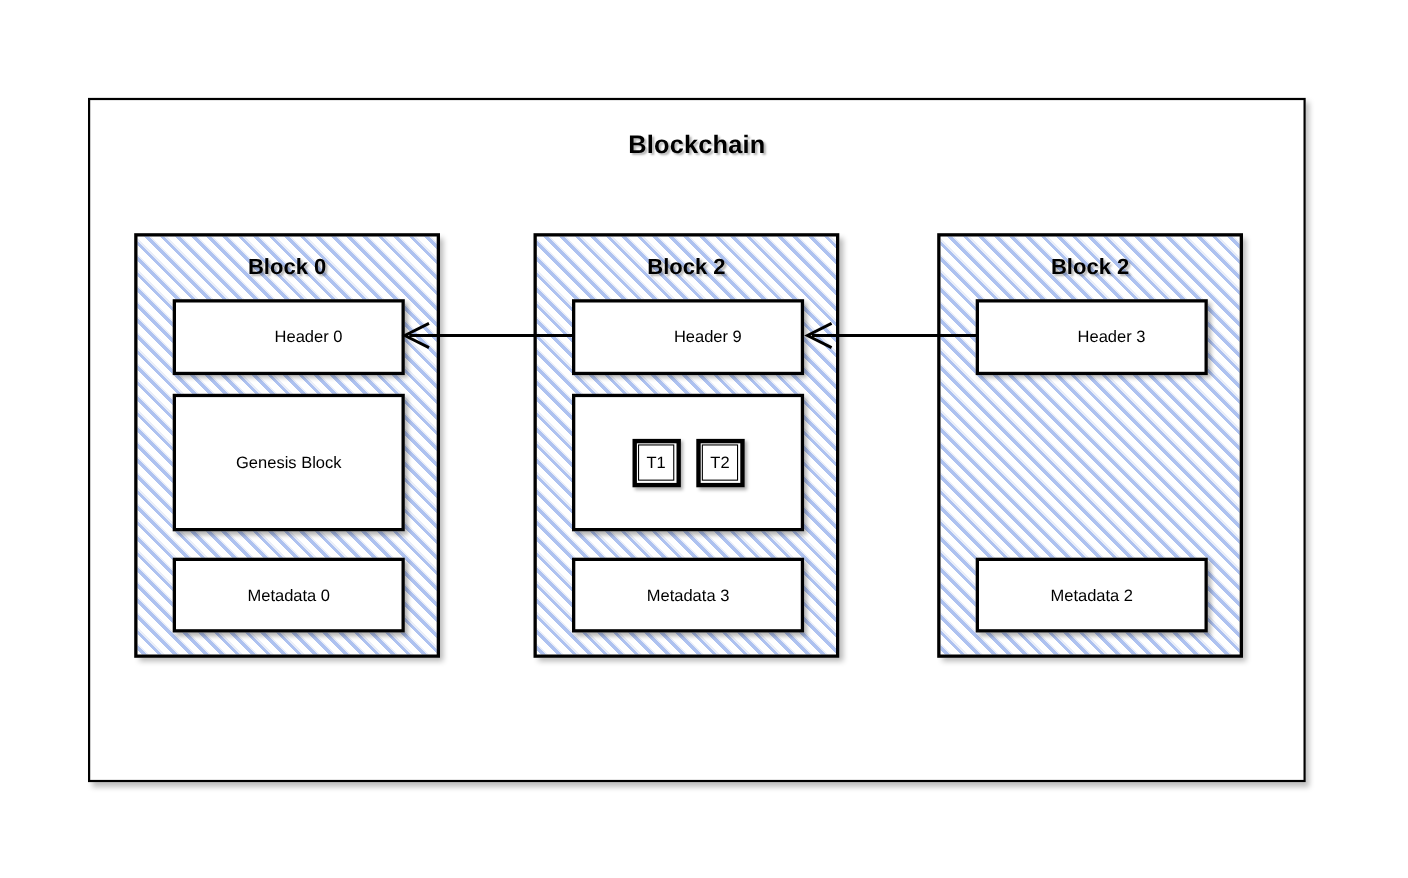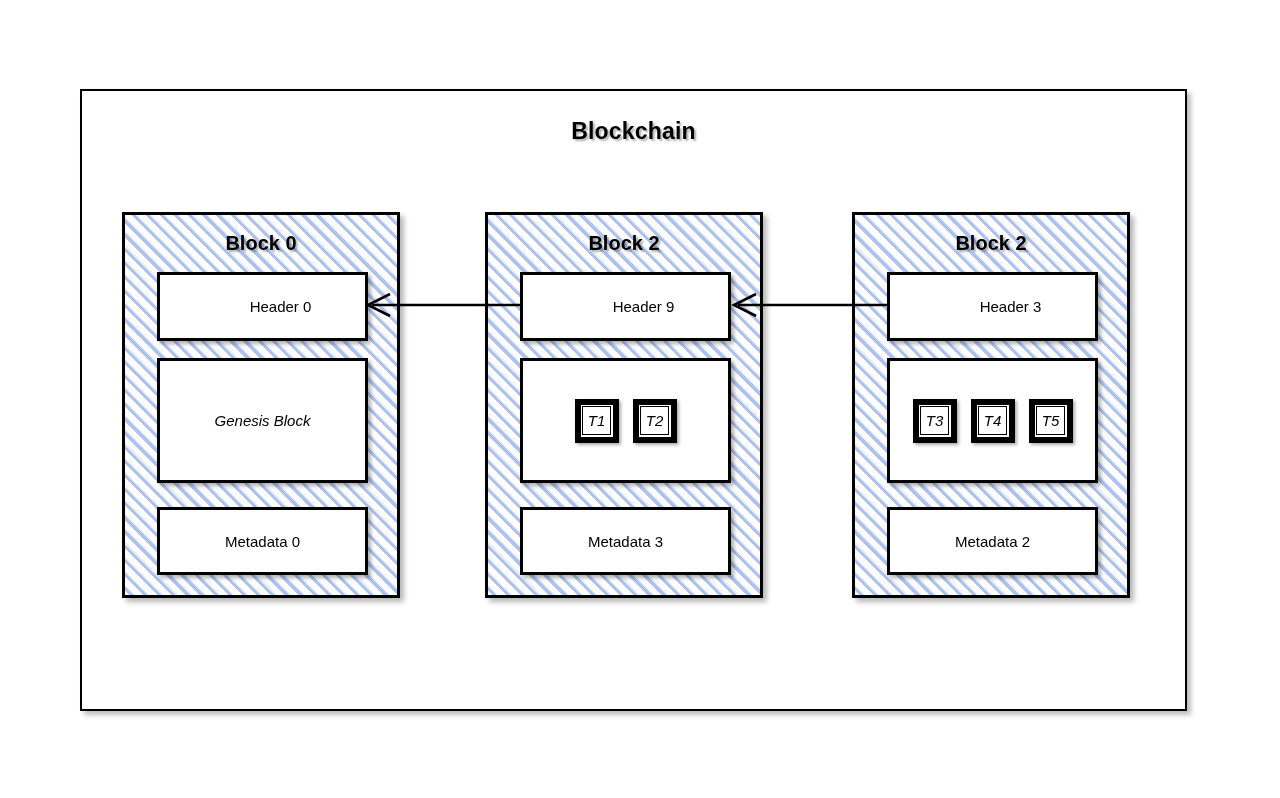--- a/index.html
+++ b/index.html
@@ -99,37 +99,37 @@
     justify-content: center;
     box-shadow: 3px 3px 4px rgba(0,0,0,0.30);
   }
   .inner-box .box-label {
     font-size: 15px;
     color: #000000;
     line-height: 1;
   }
 
   .box-header   { top: 57px;  height: 69px; padding-left: 36px; }
-  .box-body     { top: 143px; height: 125px; font-style: italic; }
+  .box-body     { top: 143px; height: 125px; }
   .box-metadata { top: 292px; height: 68px; }
 
   
   .tx-row {
     display: flex;
     align-items: center;
     justify-content: center;
     gap: 14px;
     width: 100%;
   }
 
   .tx {
     width: 44px;
     height: 44px;
     box-sizing: border-box;
-    border: 6px solid #000000;
+    border: 4px solid #000000;
     background: #ffffff;
     box-shadow: 2px 2px 3px rgba(0,0,0,0.32);
     display: flex;
     align-items: center;
     justify-content: center;
     position: relative;
   }
   .tx-inner {
     position: absolute;
     left: 1.5px;
@@ -210,39 +210,20 @@
     </div>
   </div>
 
   <div class="block b2">
     <div class="block-title">Block 2</div>
 
     <div class="inner-box box-header">
       <span class="box-label">Header 3</span>
     </div>
 
-    <div class="inner-box box-body">
-      <div class="tx-row">
-        <div class="tx">
-          <div class="tx-inner">
-            <span class="tx-label">T3</span>
-          </div>
-        </div>
-        <div class="tx">
-          <div class="tx-inner">
-            <span class="tx-label">T4</span>
-          </div>
-        </div>
-        <div class="tx">
-          <div class="tx-inner">
-            <span class="tx-label">T5</span>
-          </div>
-        </div>
-      </div>
-    </div>
 
     <div class="inner-box box-metadata">
       <span class="box-label">Metadata 2</span>
     </div>
   </div>
 
   <svg id="links" viewBox="0 0 1280 798">
 
     <g>
       <line x1="521" y1="305" x2="372" y2="305" stroke="#000000" stroke-width="2.6"></line>

